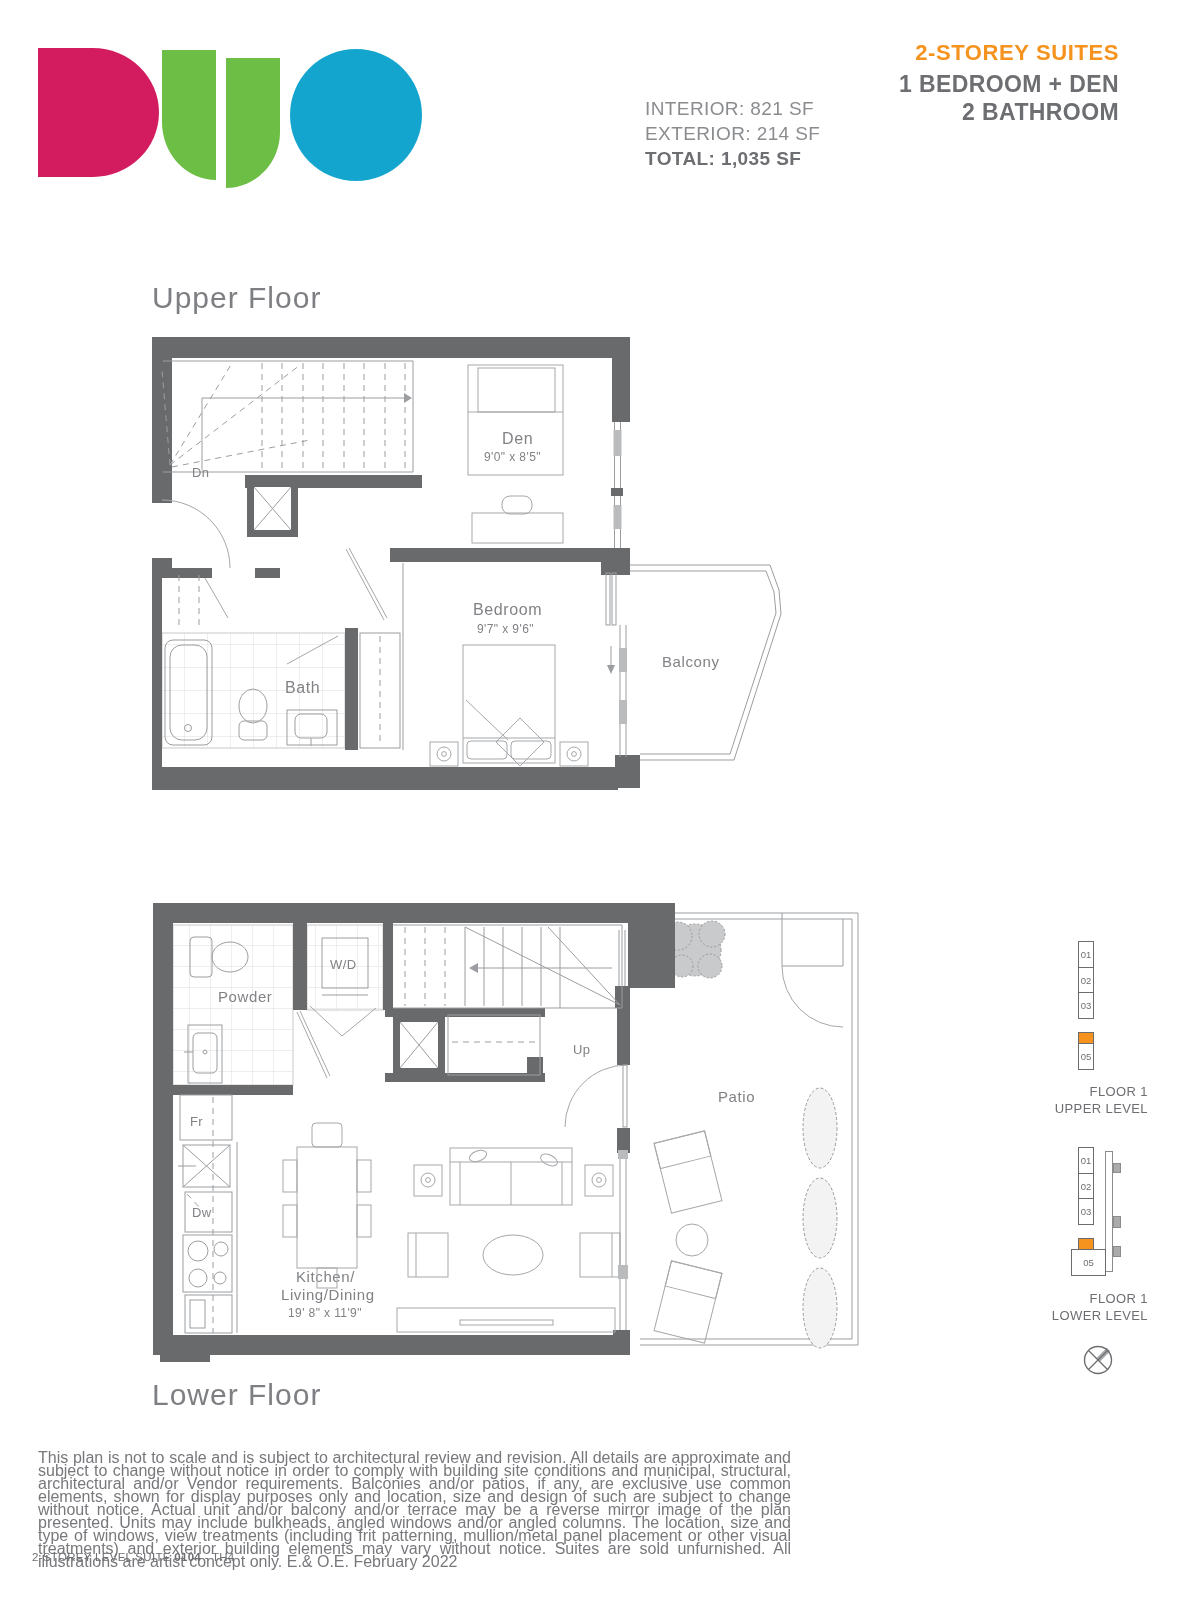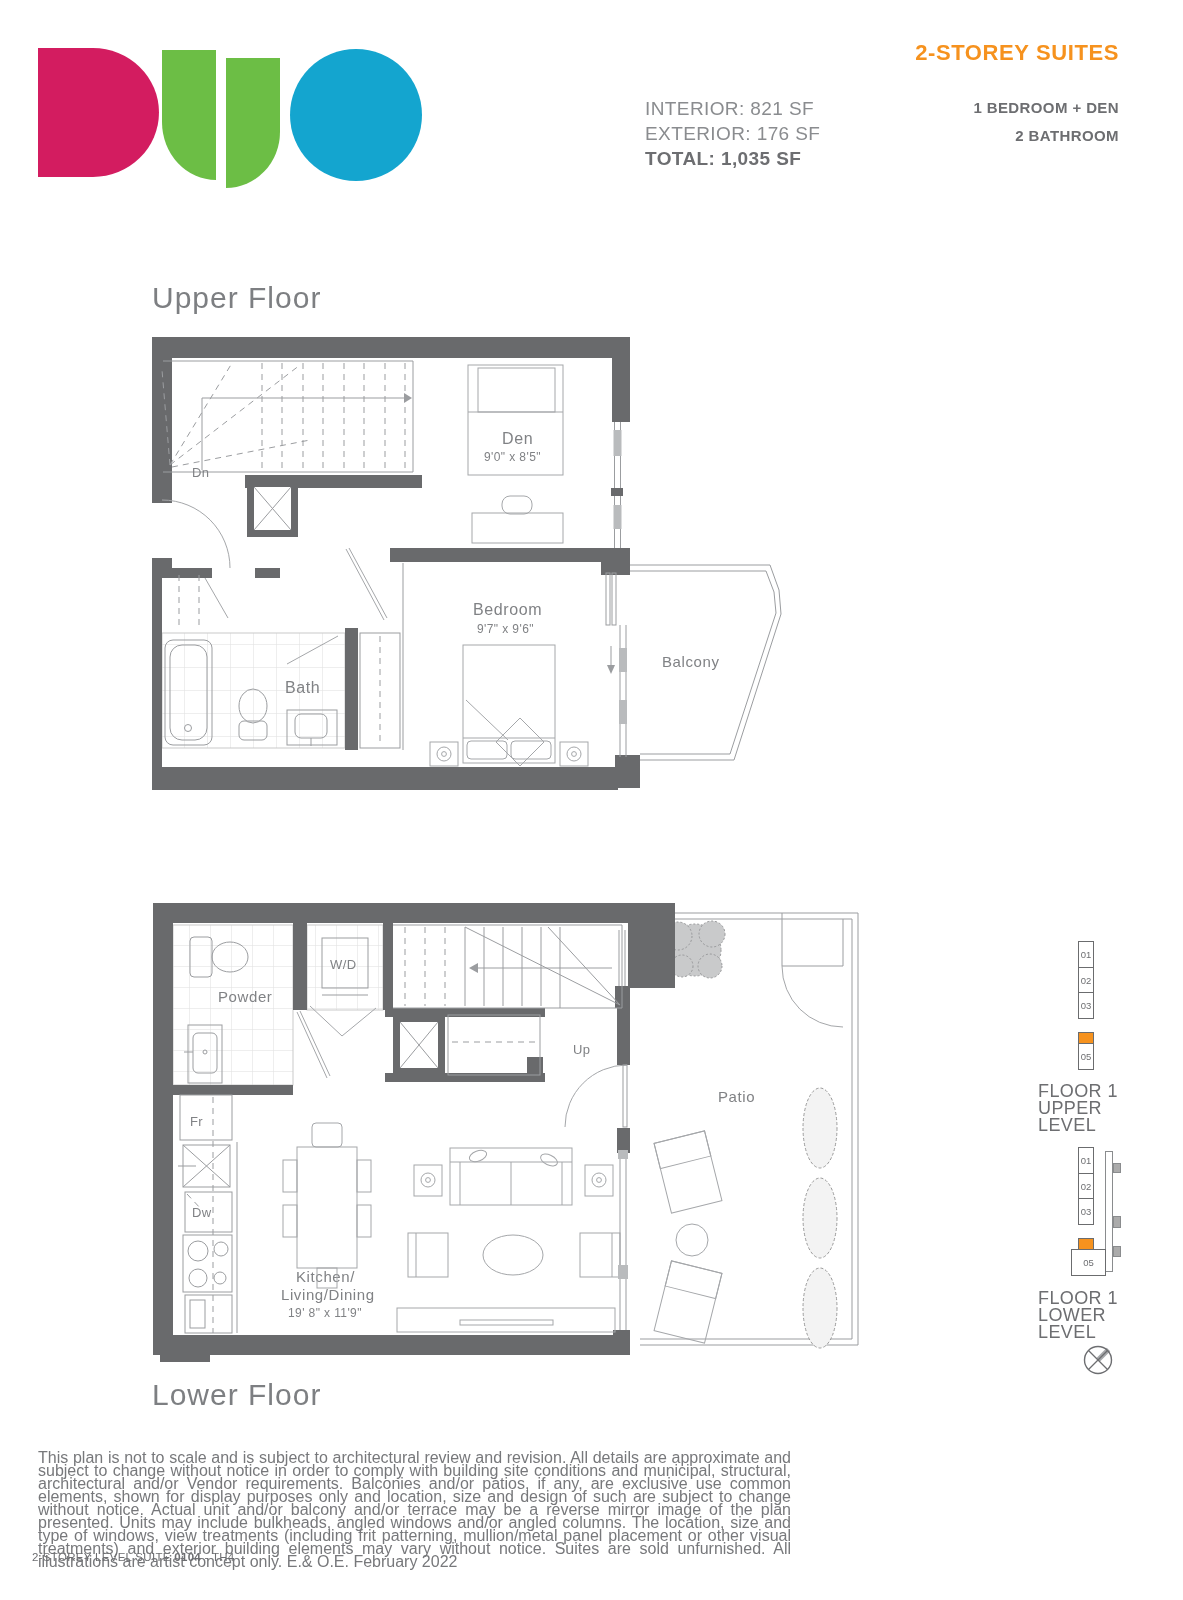--- a/index.html
+++ b/index.html
@@ -6,21 +6,21 @@
   .page{position:relative;width:1183px;height:1600px;background:#fff;overflow:hidden;
         font-family:"Liberation Sans",sans-serif;}
   .abs{position:absolute;}
 
   
   .stats{left:645px;top:96px;font-size:19px;line-height:25px;color:#8a8c8f;letter-spacing:.4px;}
   .stats .total{font-weight:bold;color:#6d6e71;}
   .suiteblock{right:64px;top:40px;text-align:right;}
   .collection{font-size:22px;font-weight:bold;color:#F6921E;letter-spacing:.6px;}
   .bignum{font-size:146px;font-weight:bold;color:#F6921E;line-height:108px;letter-spacing:-7px;margin-top:6px;}
-  .config{font-size:15px;font-weight:bold;color:#6d6e71;line-height:28px;letter-spacing:.4px;margin-top:28px;}
+  .config{font-size:23px;font-weight:bold;color:#6d6e71;line-height:28px;letter-spacing:.4px;margin-top:4px;}
 
   .floor-title{font-size:30px;color:#7d7f82;letter-spacing:1px;}
 
   
   svg text{font-family:"Liberation Sans",sans-serif;fill:#808285;}
   .t16{font-size:16px;letter-spacing:.6px;}
   .t15{font-size:15px;letter-spacing:.6px;}
   .t12{font-size:12px;letter-spacing:.4px;}
   .t13{font-size:13px;letter-spacing:.4px;}
   .wall{fill:#696A6C;}
@@ -28,21 +28,21 @@
   .thin2{fill:none;stroke:#a5a7aa;stroke-width:1;}
   .dash{fill:none;stroke:#9b9da0;stroke-width:1;stroke-dasharray:6 5;}
   .glass{fill:none;stroke:#9b9da0;stroke-width:1;}
   .mull{fill:#b9bbbd;}
 
   
   .kp{position:absolute;}
   .kp-box{position:absolute;width:16px;height:27px;border:1.5px solid #6b6c6e;background:#fff;
           box-sizing:border-box;font-size:9.5px;color:#6d6e71;display:flex;align-items:center;justify-content:center;}
   .kp-box.hl{background:#F6921E;margin-top:14px;}
-  .kp-caption{position:absolute;width:110px;text-align:left;font-size:18px;color:#6d6e71;
+  .kp-caption{position:absolute;width:110px;text-align:right;font-size:13px;color:#6d6e71;
               letter-spacing:.4px;line-height:17px;}
   .kp-strip{position:absolute;border:1px solid #8a8c8e;background:#fff;box-sizing:border-box;}
   .kp-stub{position:absolute;background:#ababab;border:1px solid #8a8c8e;box-sizing:border-box;}
 
   
   .disclaimer{left:38px;top:1451px;width:753px;font-size:16px;line-height:13px;color:#77787b;
               text-align:justify;}
   .planline{left:32px;top:1551px;font-size:11.5px;color:#6d6e71;letter-spacing:.3px;}
   .planline b{font-weight:bold;}
 </style>
@@ -53,21 +53,21 @@
 
   <svg class="abs" style="left:0;top:0" width="440" height="210" viewBox="0 0 440 210">
     <path d="M38,48 H93 A66,64.5 0 0 1 93,177 H38 Z" fill="#D31C60"></path>
     <path d="M162,50 V122 A54,58 0 0 0 216,180 V50 Z" fill="#6CBE45"></path>
     <path d="M226,58 H280 V132 A54,56 0 0 1 226,188 Z" fill="#6CBE45"></path>
     <circle cx="356" cy="115" r="66" fill="#14A5CF"></circle>
   </svg>
 
   <div class="abs stats">
     <div>INTERIOR: 821 SF</div>
-    <div>EXTERIOR: 176 SF</div>
+    <div>EXTERIOR: 214 SF</div>
     <div class="total">TOTAL: 1,035 SF</div>
   </div>
 
   <div class="abs suiteblock">
     <div class="collection">2-STOREY SUITES</div>
     <div class="config">
       <div>1 BEDROOM + DEN</div>
       <div>2 BATHROOM</div>
     </div>
   </div>

